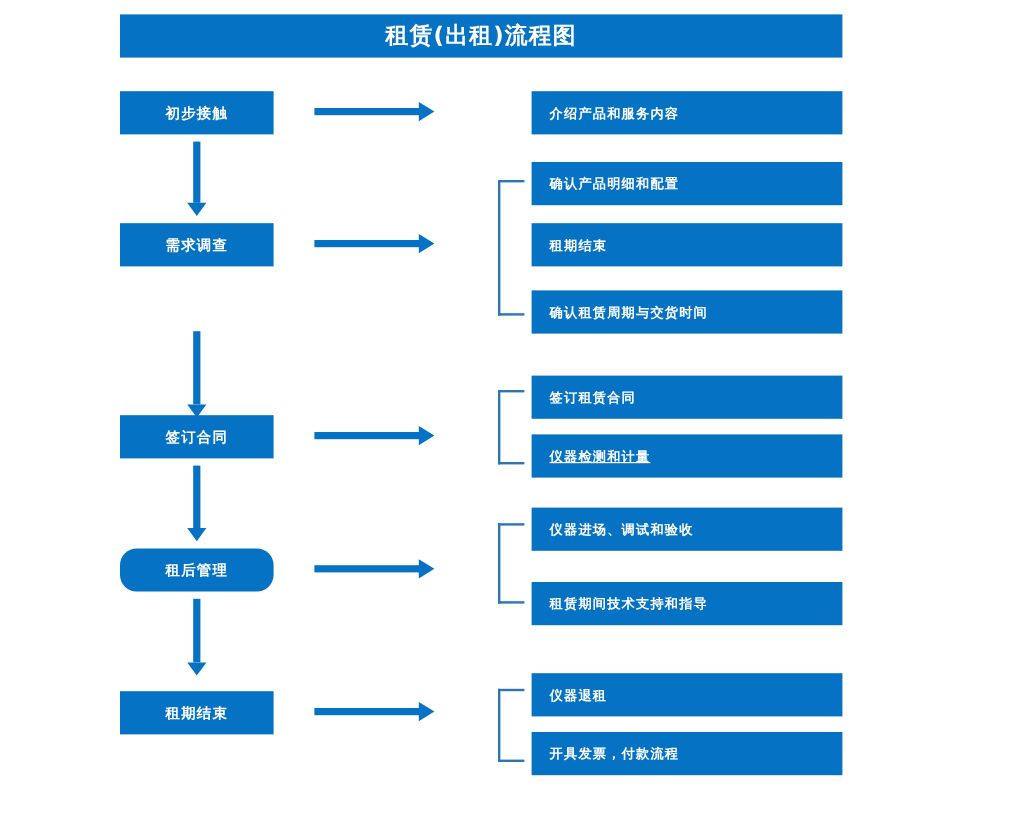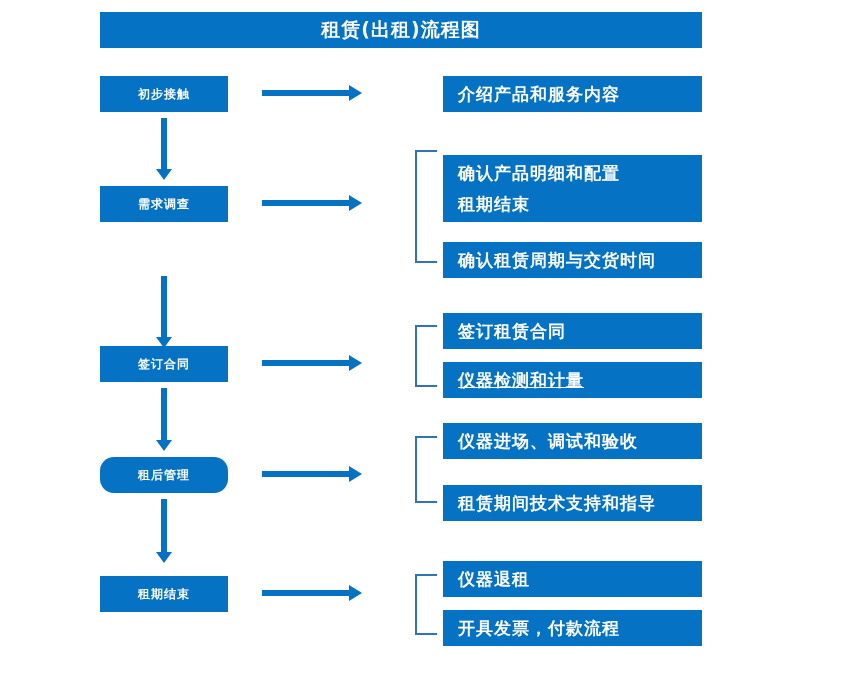--- a/index.html
+++ b/index.html
@@ -43,21 +43,21 @@
     height: 36px;
     justify-content: center;
     font-size: 12px;
   }
   .detail-box {
     left: 443px;
     width: 259px;
     height: 36px;
     justify-content: flex-start;
     padding-left: 15px;
-    font-size: 17px;
+    font-size: 11px;
   }
   
   .h-arrow {
     position: absolute;
     height: 16px;
     width: 100px;
     left: 262px;
   }
   .h-arrow .shaft {
     position: absolute;
@@ -134,21 +134,21 @@
 
   <div class="box stage-box" style="top:186px;">需求调查</div>
 
   <div class="h-arrow" style="top:195px;">
     <div class="shaft"></div>
     <div class="head"></div>
   </div>
 
   <div class="bracket" style="top:150px;height:113px;"></div>
 
-  <div class="box detail-box" style="top:135px;margin-top:20px;">确认产品明细和配置</div>
+  <div class="box detail-box" style="top:135px;">确认产品明细和配置</div>
   <div class="box detail-box" style="top:186px;">租期结束</div>
   <div class="box detail-box" style="top:242px;">确认租赁周期与交货时间</div>
 
   <div class="v-arrow" style="top:276px;height:72px;">
     <div class="shaft" style="height:61px;"></div>
     <div class="head"></div>
   </div>
 
   <div class="box stage-box" style="top:346px;">签订合同</div>
 

